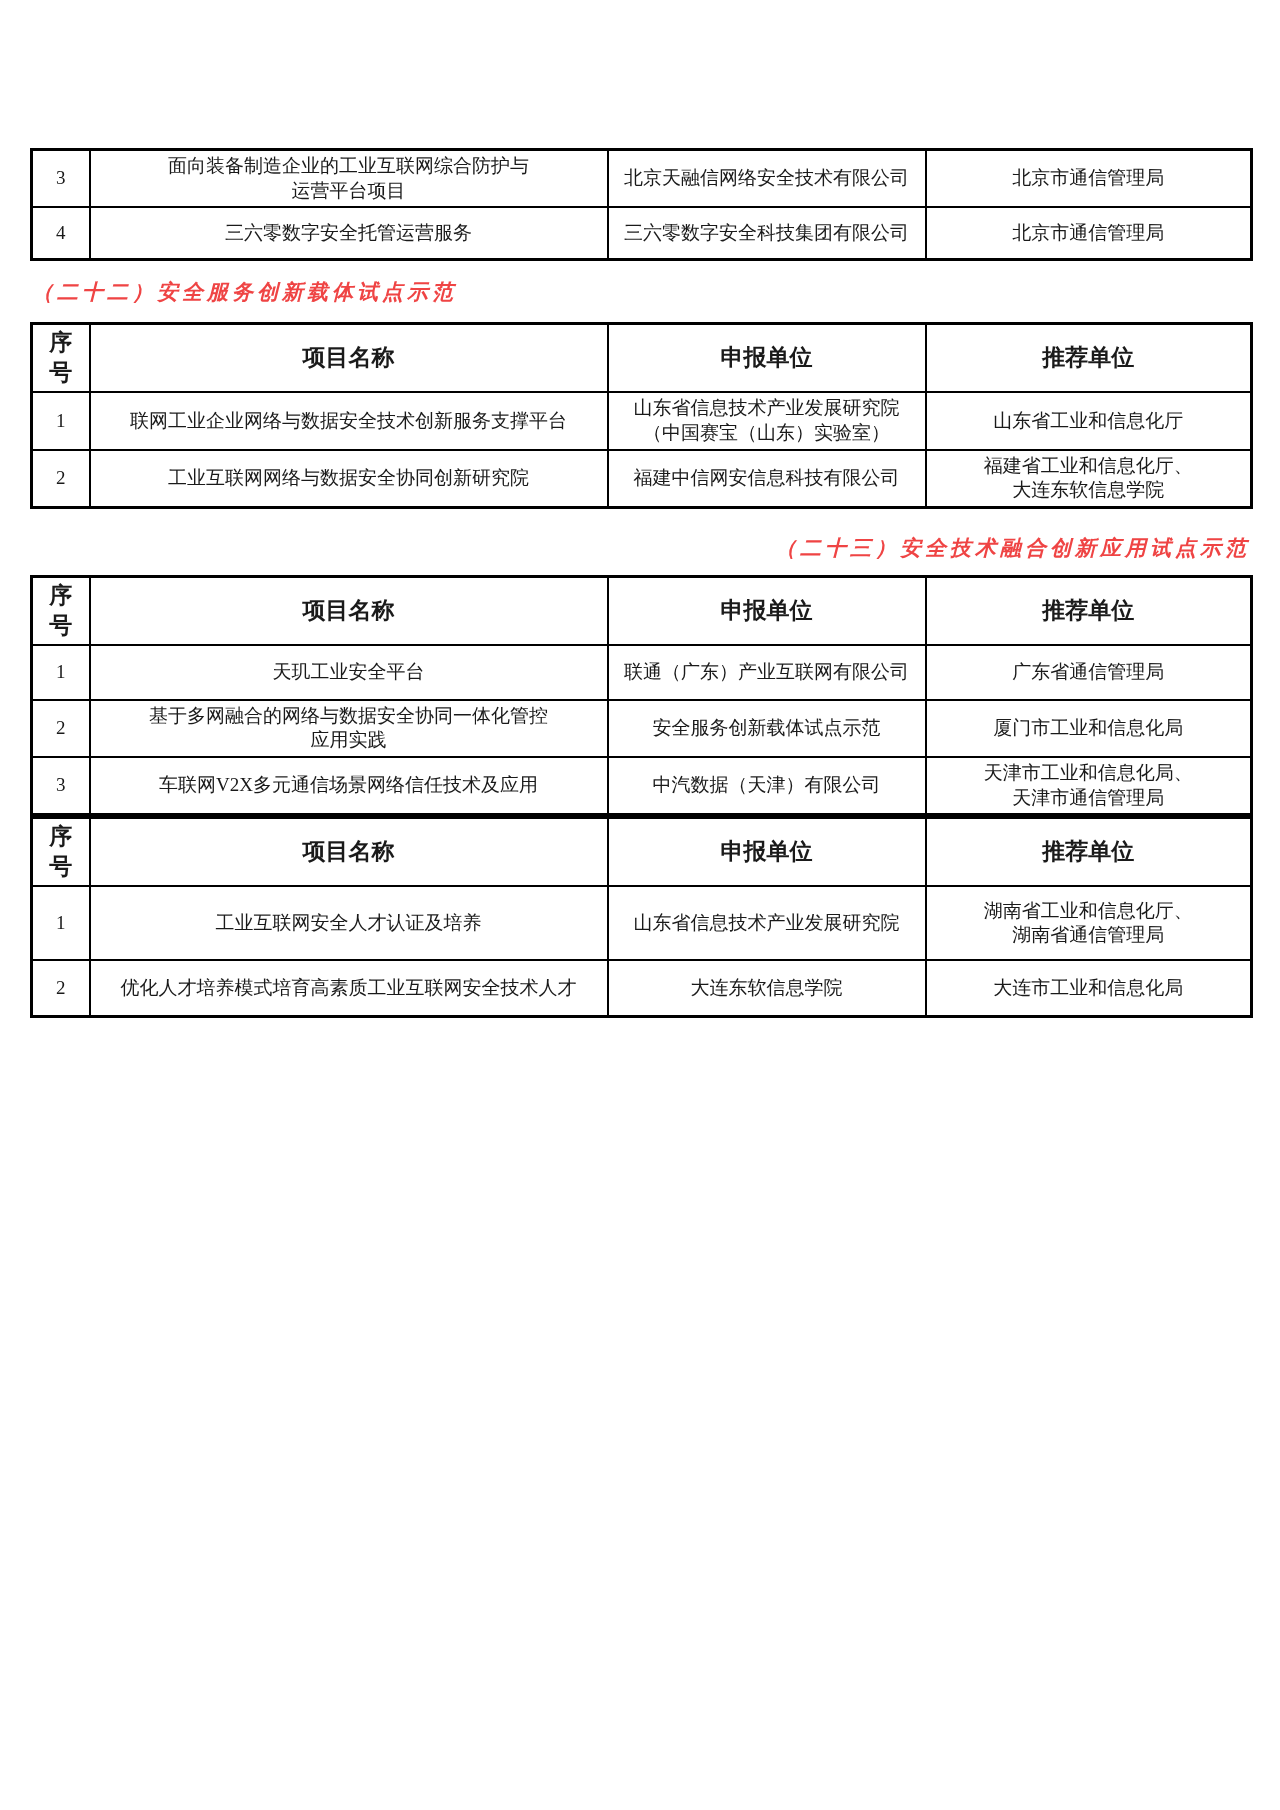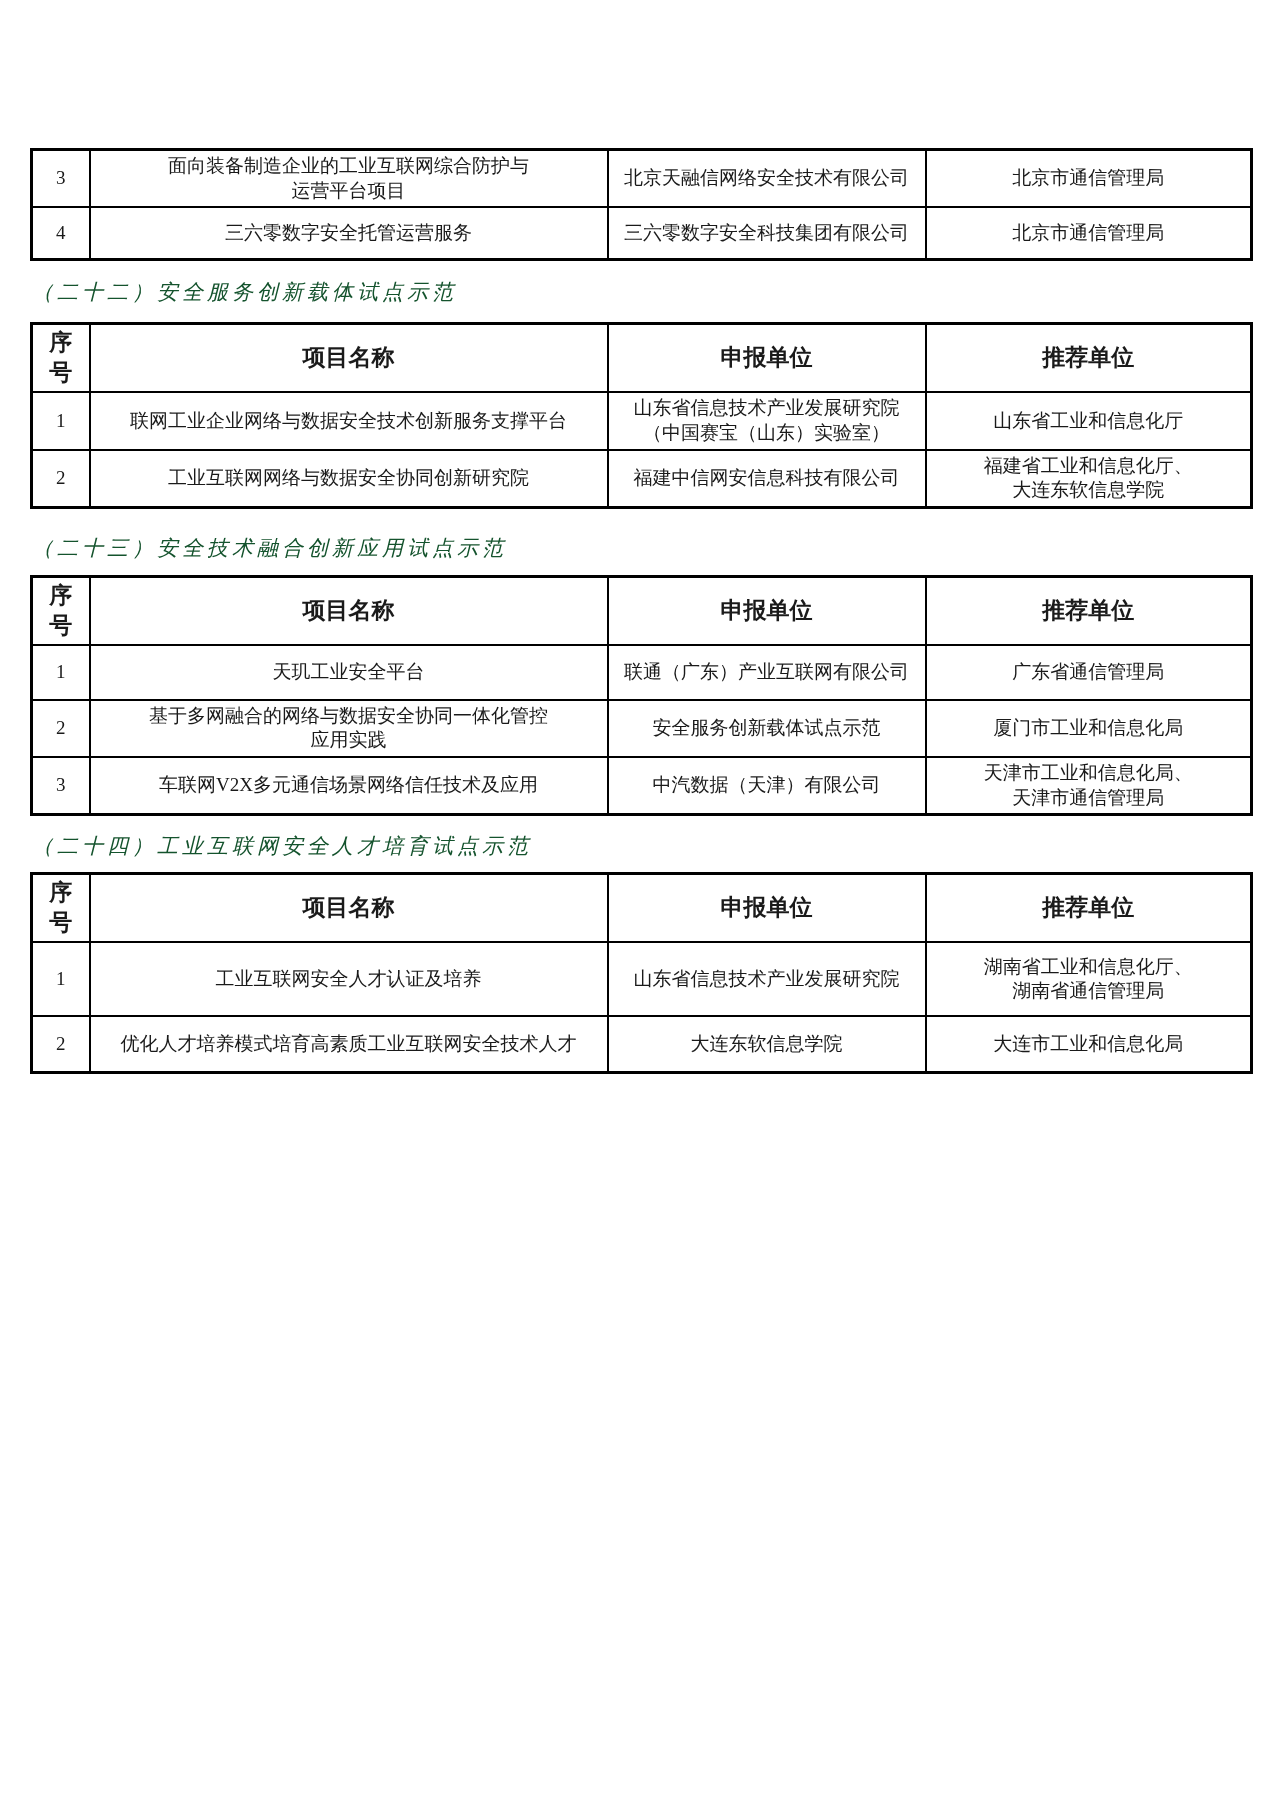--- a/index.html
+++ b/index.html
@@ -48,27 +48,27 @@
   col.c-app  { width: 318px; }
   col.c-rec  { width: 326px; }
 
   .t1 { margin-top: 148px; }
   .t1 tr.r1 td { height: 48px; }
   .t1 tr.r2 td { height: 44px; }
 
   .sec-heading {
     font-size: 21px;
     font-style: italic;
-    font-weight: 400;
+    font-weight: 700;
     letter-spacing: 4px;
-    color: #14532d;
+    color: #ef4444;
     line-height: 1;
   }
   .h22 { margin: 21px 0 19px 2px; }
-  .h23 { margin: 29px 0 16px 2px; }
+  .h23 { margin: 29px 0 16px 2px; text-align: right; }
   .h24 { margin: 20px 0 15px 2px; }
 
   .t2 tr.hd th { height: 43px; }
   .t2 tr.r1 td { height: 48px; }
   .t2 tr.r2 td { height: 42px; }
 
   .t3 tr.hd th { height: 46px; }
   .t3 tr.r1 td { height: 47px; }
   .t3 tr.r2 td { height: 43px; }
   .t3 tr.r3 td { height: 45px; }
@@ -172,21 +172,20 @@
       <tr class="r3">
         <td>3</td>
         <td>车联网V2X多元通信场景网络信任技术及应用</td>
         <td>中汽数据（天津）有限公司</td>
         <td>天津市工业和信息化局、
 天津市通信管理局</td>
       </tr>
     </tbody>
       </table>
 
-    <div class="sec-heading h24">（二十四）工业互联网安全人才培育试点示范</div>
 
     <table class="doc-table t4">
       <colgroup>
           <col class="c-no">
           <col class="c-proj">
           <col class="c-app">
           <col class="c-rec">
         </colgroup>
       <tbody>
           <tr class="hd">

